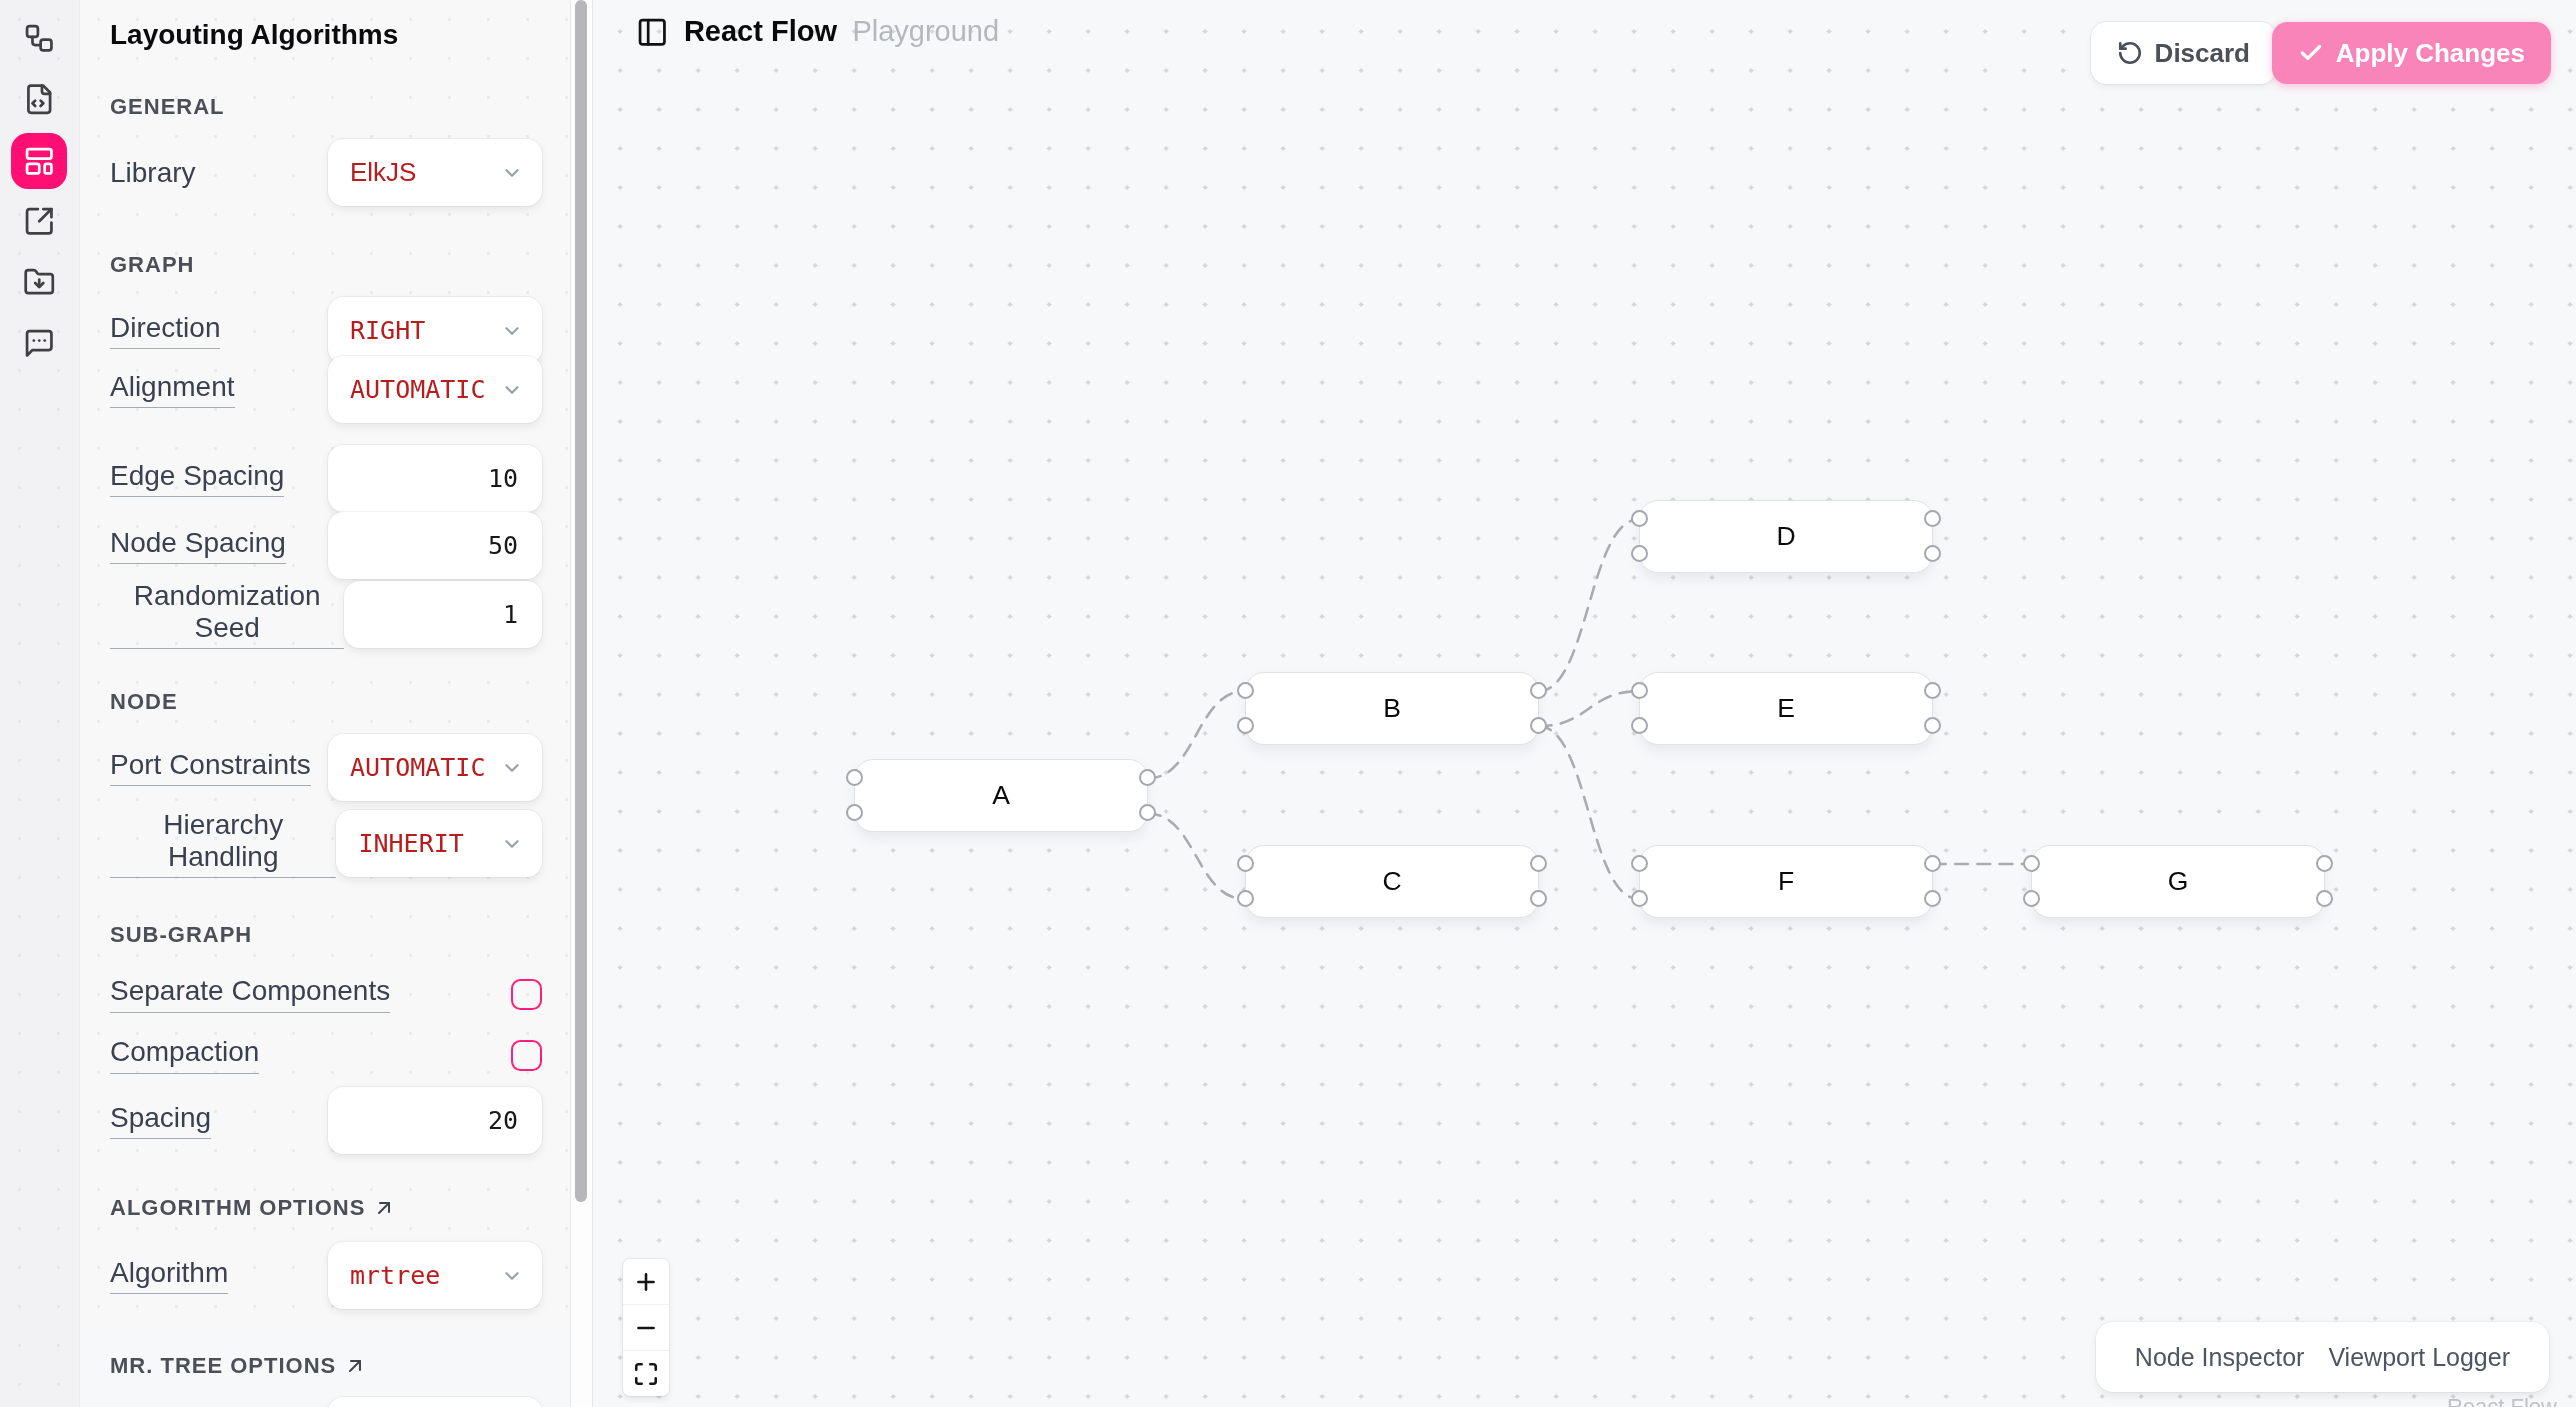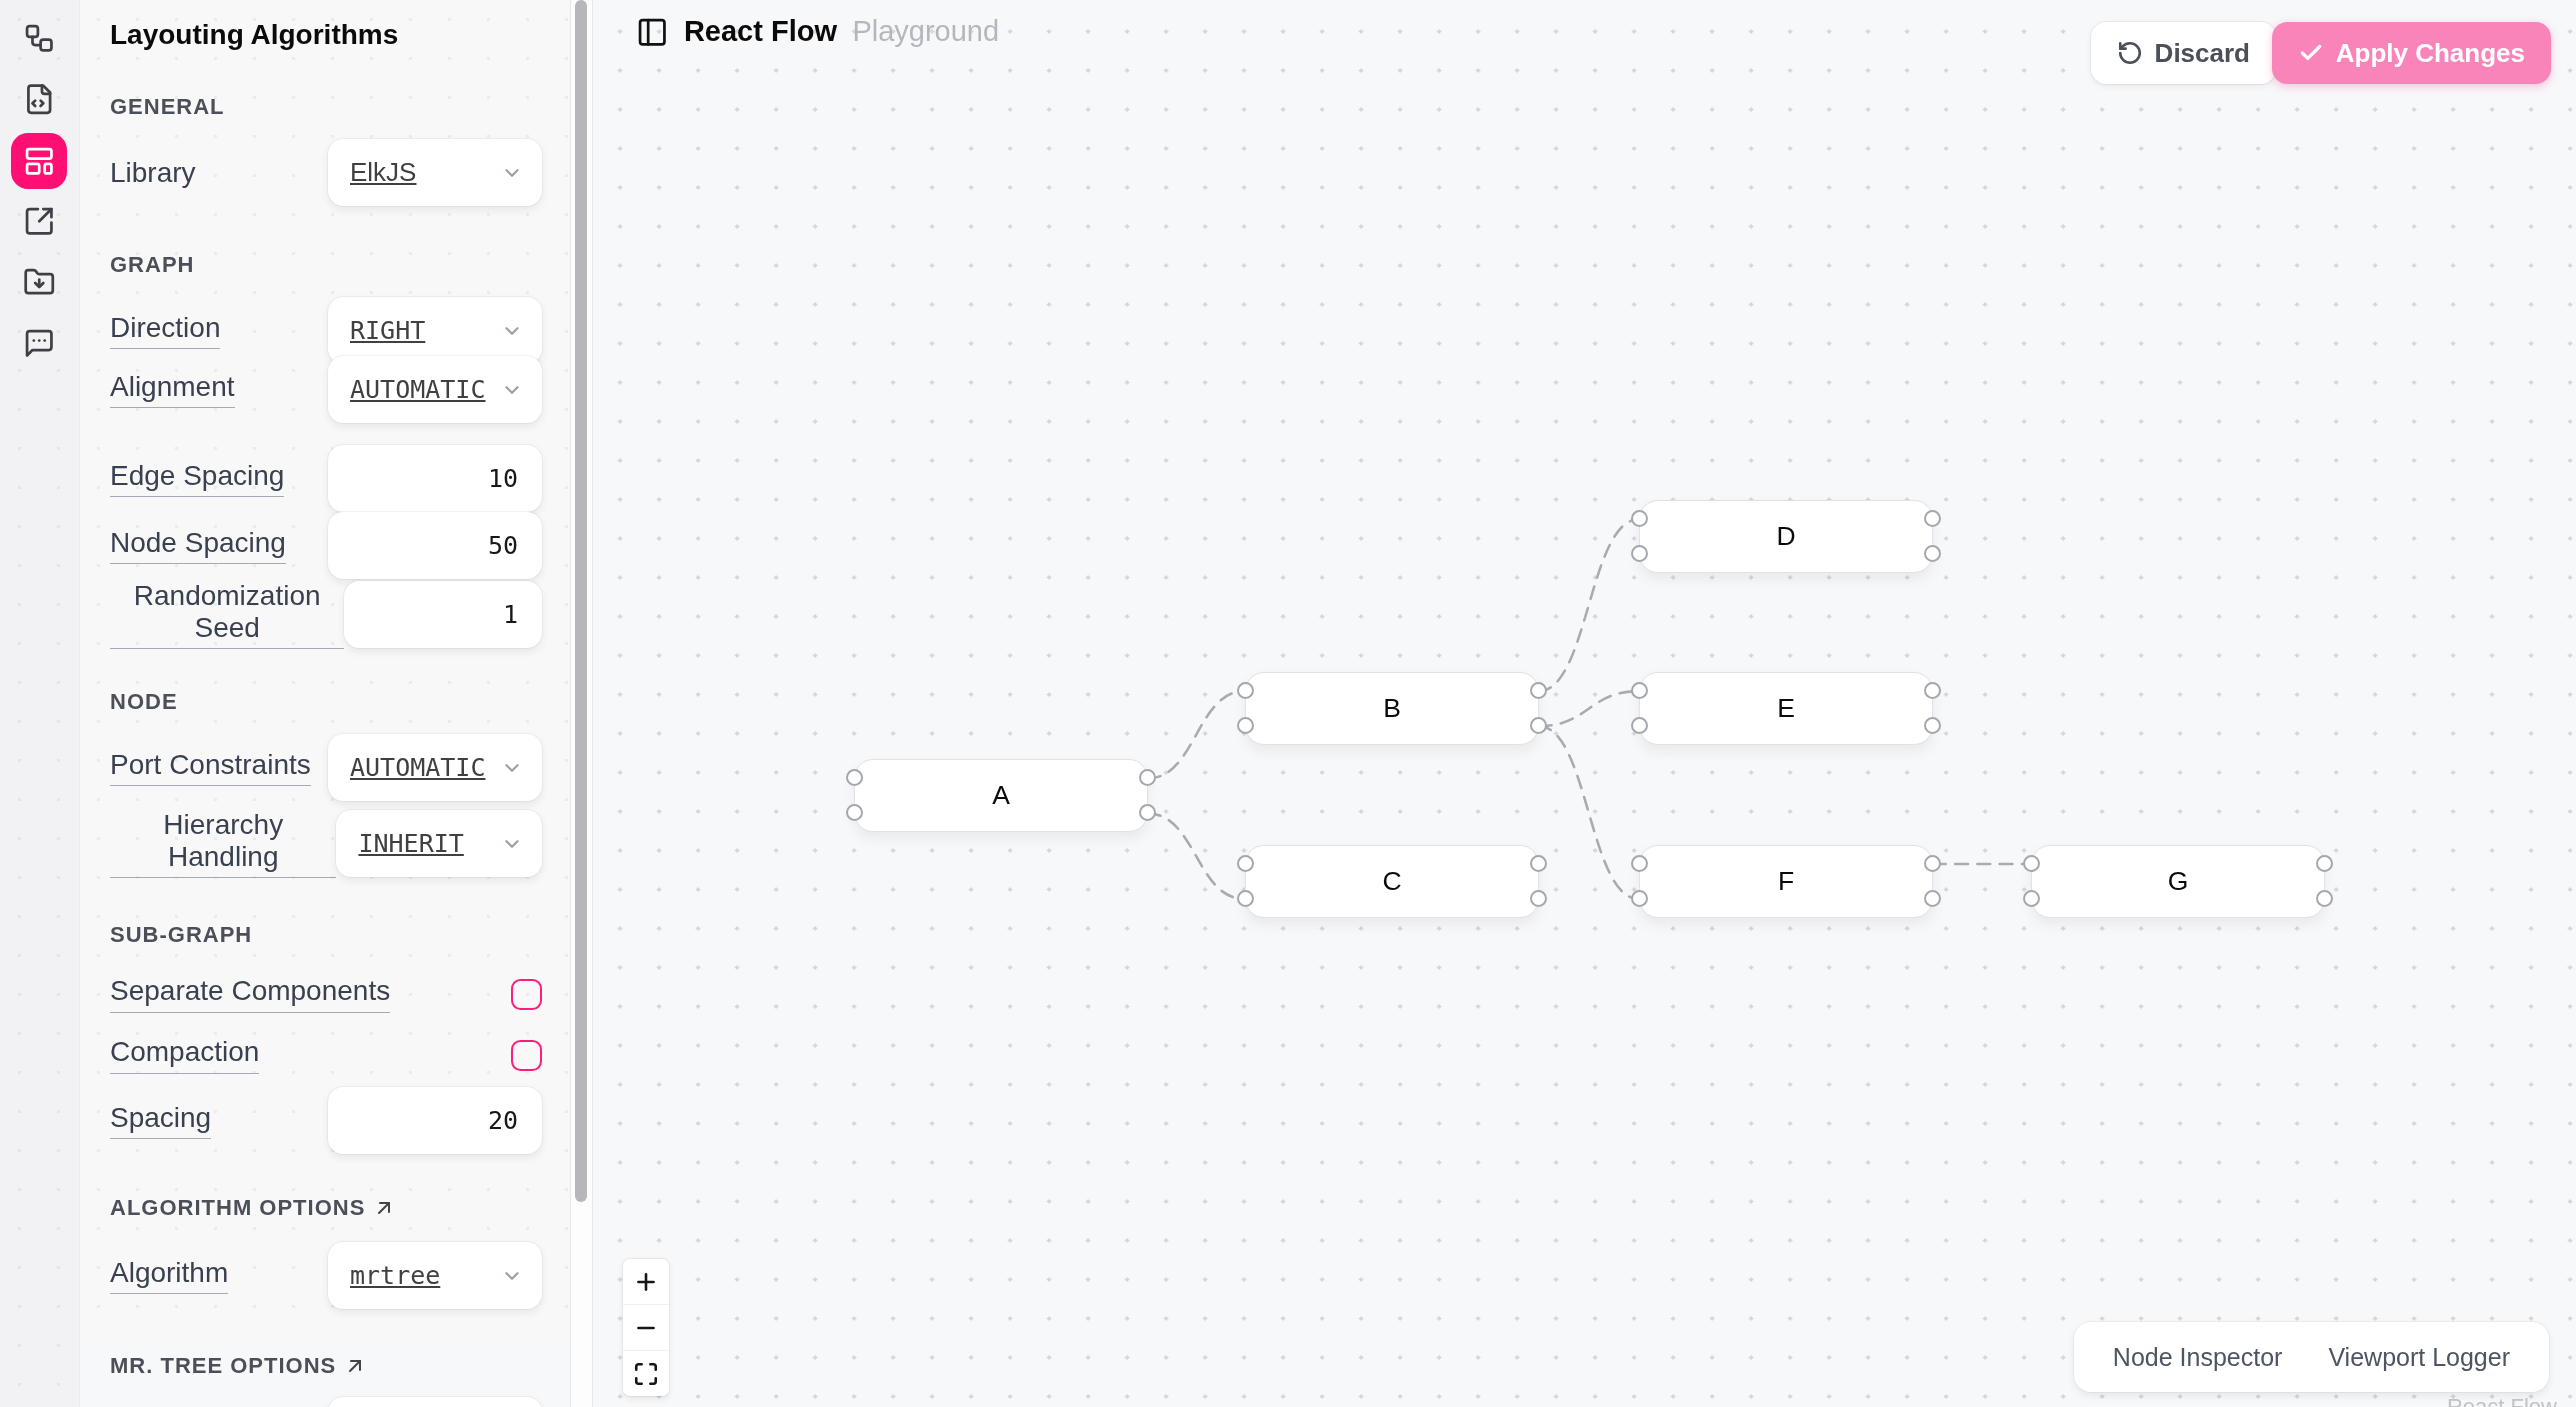--- a/index.html
+++ b/index.html
@@ -25,21 +25,21 @@
   .sec{position:absolute;left:31px;height:27px;display:flex;align-items:center;gap:6.8px;
     font-size:22px;font-weight:600;letter-spacing:1px;color:#4b4f58;}
   .sec svg{width:24px;height:24px;stroke:#3f434c;fill:none;stroke-width:2;stroke-linecap:round;stroke-linejoin:round;}
   .row{position:absolute;left:31px;right:29px;height:67px;display:flex;align-items:center;justify-content:space-between;}
   .lbl{font-size:28px;color:#394050;}
   .u{border-bottom:1.7px solid #a6abb3;padding-bottom:4.3px;}
   .ctl{width:214px;height:67px;background:#ffffff;border-radius:15.4px;box-sizing:border-box;
     box-shadow:0 0 0 0.9px rgba(0,0,0,0.04),0 3.4px 8.6px rgba(0,0,0,0.07);
     display:flex;align-items:center;}
   .select{justify-content:space-between;padding:0 19px 0 22px;}
-  .select .val{font-size:25px;color:#404040;text-decoration:underline;}
+  .select .val{font-size:25px;color:#b91c1c;}
   .select svg{width:22px;height:22px;stroke:#9aa0a8;fill:none;stroke-width:2.4;stroke-linecap:round;stroke-linejoin:round;flex:none;}
   .numctl{justify-content:flex-end;padding:14px 24px;}
   .numctl .val{font-size:25px;color:#18181b;}
   .cbrow{height:38px;}
   .checkbox{width:31px;height:31px;border:2.6px solid #ff1f78;border-radius:9.4px;box-sizing:border-box;background:transparent;}
   .partial-ctl{position:absolute;right:29px;top:1397px;width:214px;height:67px;background:#fff;border-radius:15.4px;
     box-shadow:0 0 0 0.9px rgba(0,0,0,0.04),0 3.4px 8.6px rgba(0,0,0,0.07);}
 
   
   #canvas{position:absolute;left:592px;top:0;width:1984px;height:1408px;background:#f7f8fa;
@@ -69,21 +69,21 @@
   .node-g{left:1439px;top:845px;}
 
   #zoom-controls{position:absolute;left:31px;top:1259px;width:46px;background:#ffffff;border-radius:6.8px;
     box-shadow:0 0 0 0.9px rgba(0,0,0,0.05),0 2.6px 6.8px rgba(0,0,0,0.08);overflow:hidden;}
   .zbtn{width:46px;height:45px;display:flex;align-items:center;justify-content:center;border-bottom:0.9px solid #f0f0f2;}
   .zbtn:last-child{border-bottom:none;}
   .zbtn svg{width:26px;height:26px;stroke:#16161a;fill:none;stroke-width:2.4;stroke-linecap:round;stroke-linejoin:round;}
 
   #inspector-panel{position:absolute;right:27px;top:1322px;height:70px;background:#ffffff;border-radius:17px;
     box-shadow:0 0 0 0.9px rgba(0,0,0,0.04),0 3.4px 8.6px rgba(0,0,0,0.07);
-    display:flex;align-items:center;gap:46px;padding:0 39px;font-size:25px;color:#4b5563;}
+    display:flex;align-items:center;gap:24px;padding:0 39px;font-size:25px;color:#4b5563;}
   #attribution{position:absolute;right:19px;top:1394px;font-size:22px;color:#bfc2c7;}
 </style>
 </head>
 <body>
 
 <div id="app">
 
   <nav id="rail">
     <div class="rail-btn" style="top:10.3px">
       <svg viewBox="0 0 24 24">

